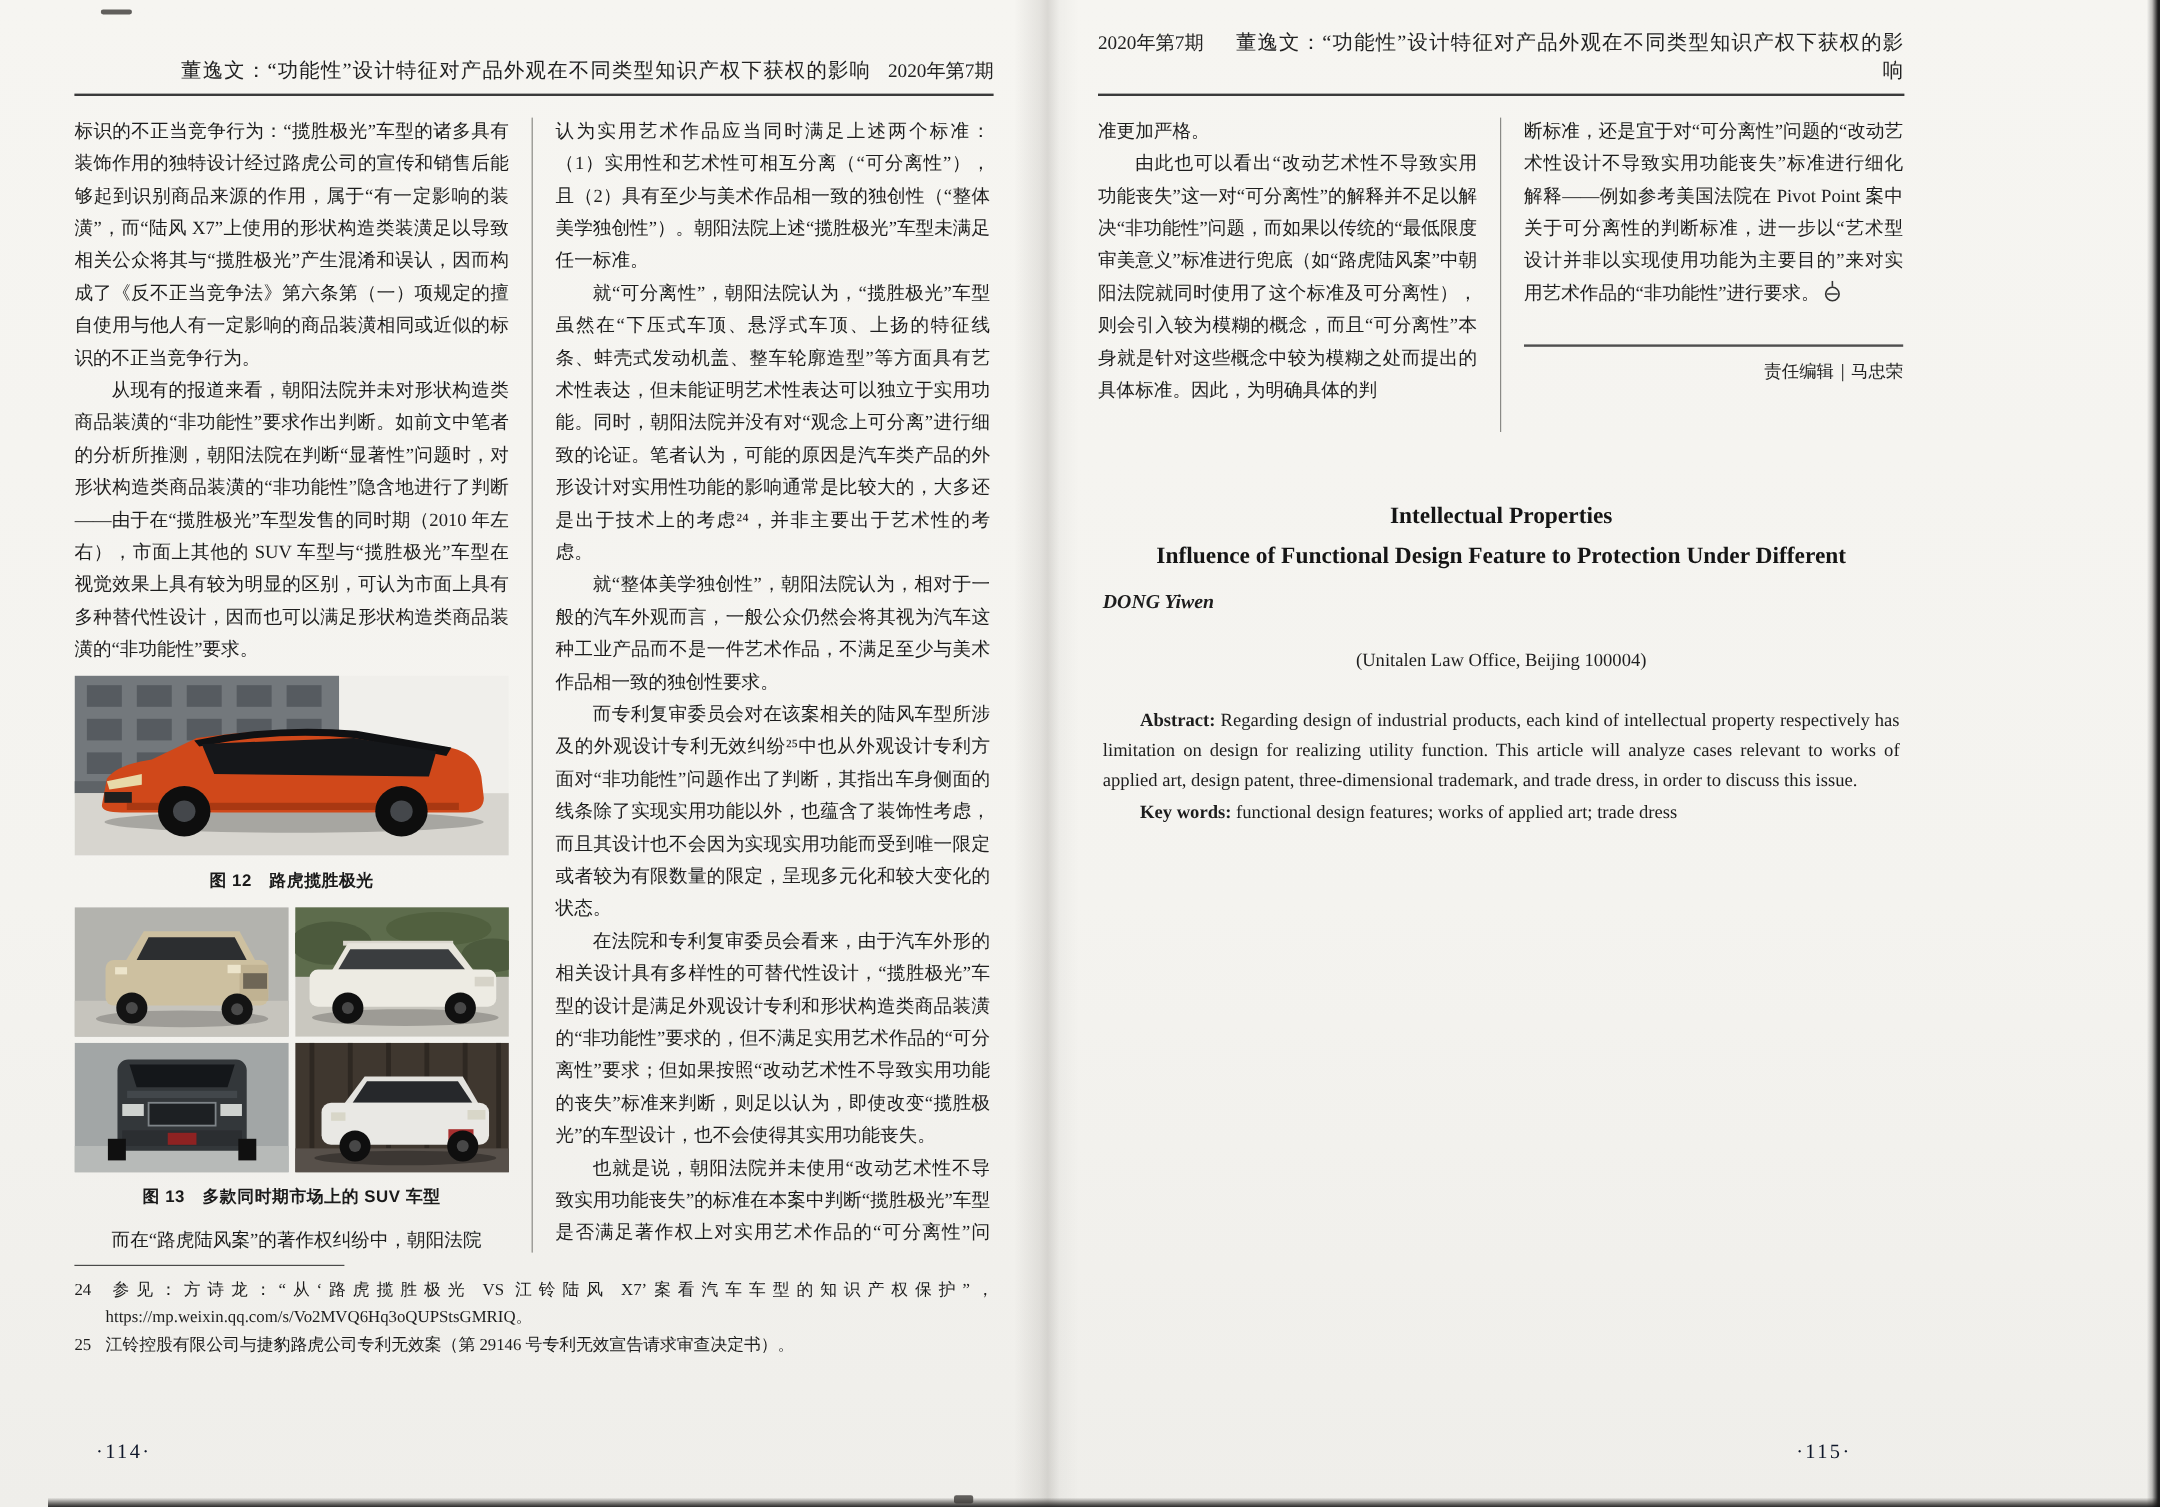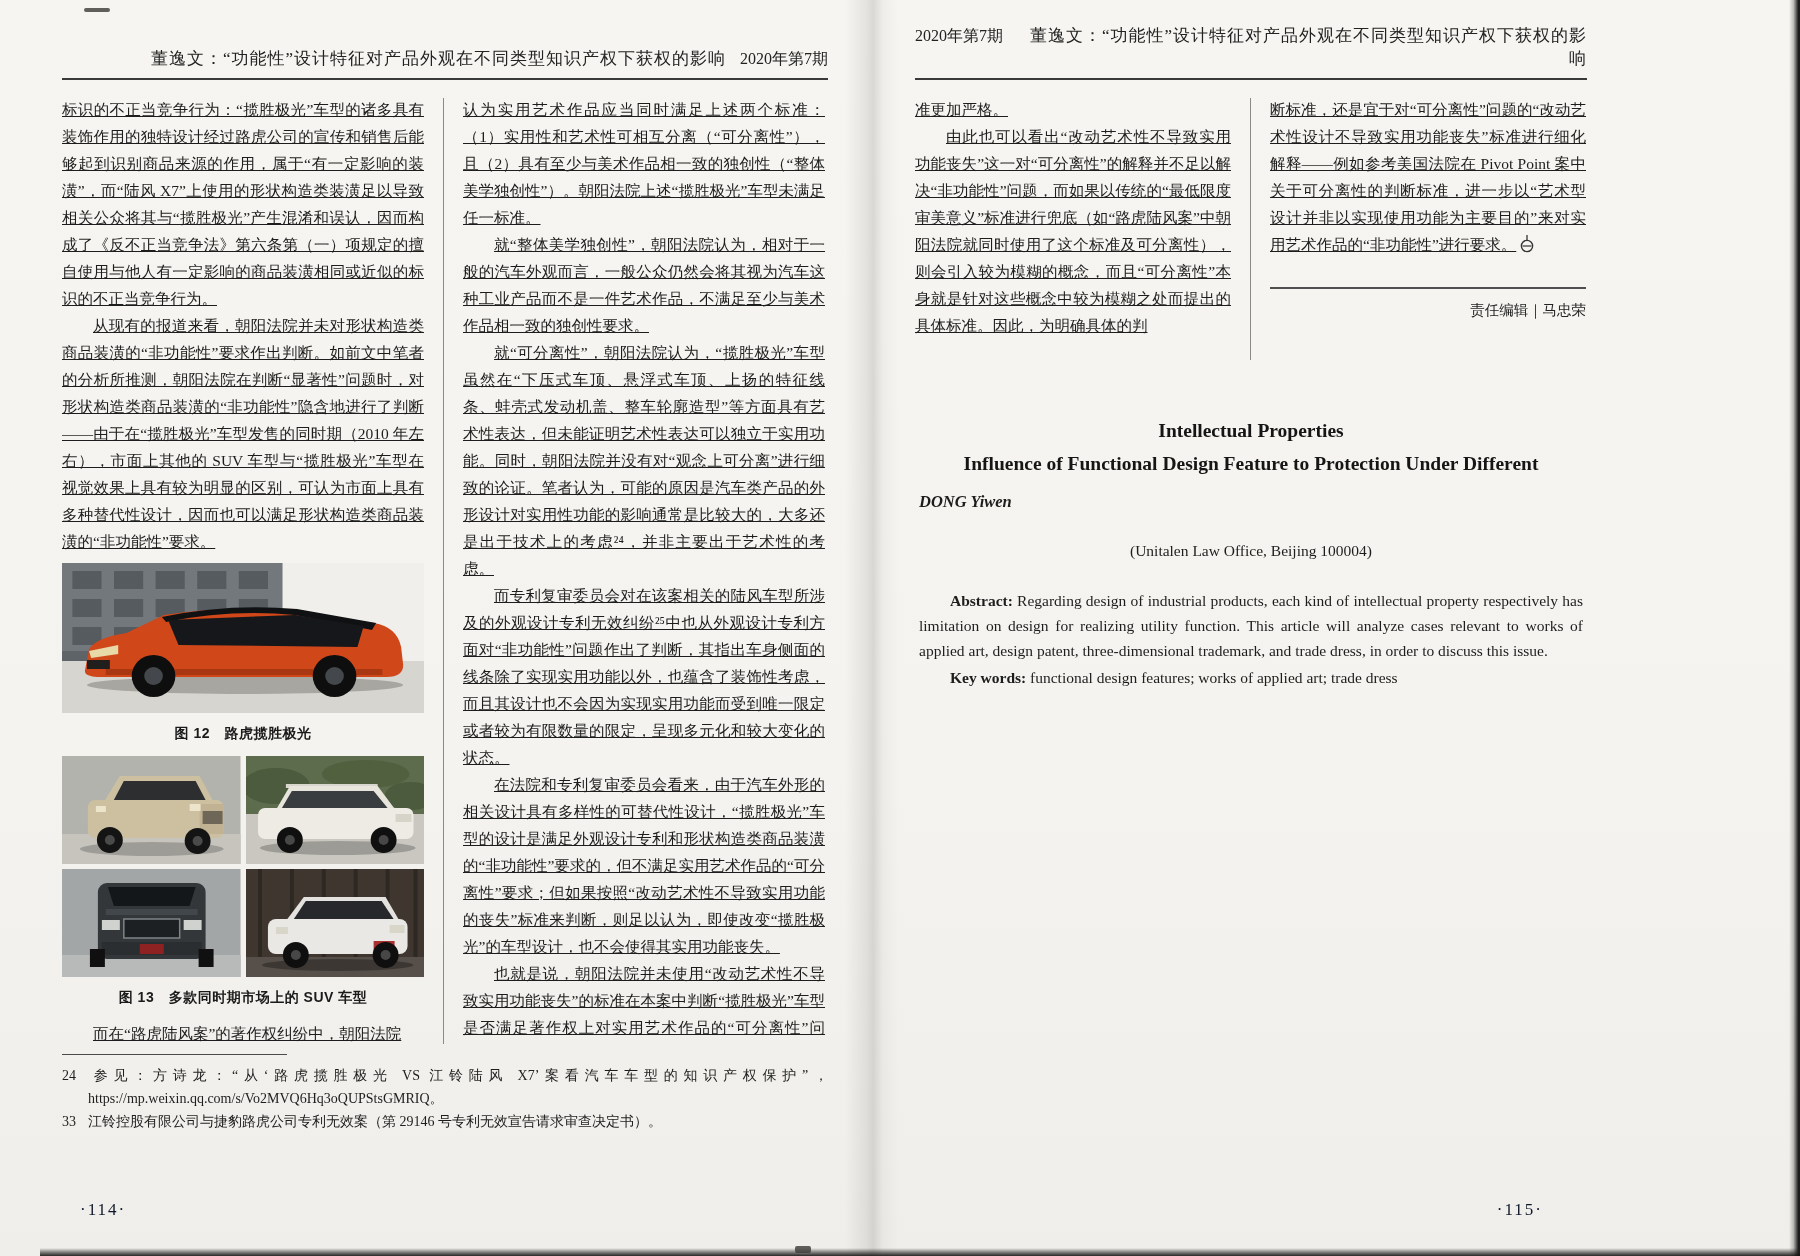--- a/index.html
+++ b/index.html
@@ -23,21 +23,21 @@
   .page-left  .hdr-issue { order:2; margin-left:14px; }
   .page-right .hdr-issue { order:0; margin-right:14px; }
 
   
   .cols { display:flex; margin-top:16px; }
   .page-left .cols { height:948px; overflow:hidden; }
   .col { width:362px; font-size:15.5px; line-height:27px; text-align:justify; }
   .page-right .col { width:316px; }
   .divider { width:1px; background:#8a8a86; margin:2px 19px 0 19px; align-self:stretch; }
   .page-right .divider { height:262px; align-self:flex-start; }
-  p.para { text-align:justify;text-decoration:underline; }
+  p.para { text-align:justify; }
   p.ind { text-indent:2em; }
 
   
   .figure { margin:8px 0 4px 0; }
   .figure svg { display:block; width:100%; }
   .fig-caption { font-family:"Liberation Sans","DejaVu Sans",sans-serif;
     font-size:14px; font-weight:bold; text-align:center; color:#1a1a1a;
     margin:7px 0 9px 0; letter-spacing:0.5px; }
   .fig-grid { display:grid; grid-template-columns:1fr 1fr; gap:5px; }
   .fig-grid svg { display:block; width:100%; }
@@ -201,35 +201,35 @@
         <div class="fig-caption">图 13　多款同时期市场上的 SUV 车型</div>
       </div>
 
       <p class="para ind">而在“路虎陆风案”的著作权纠纷中，朝阳法院</p>
     </div>
 
     <div class="divider"></div>
 
     <div class="col">
       <p class="para">认为实用艺术作品应当同时满足上述两个标准：（1）实用性和艺术性可相互分离（“可分离性”），且（2）具有至少与美术作品相一致的独创性（“整体美学独创性”）。朝阳法院上述“揽胜极光”车型未满足任一标准。</p>
+      <p class="para ind">就“可分离性”，朝阳法院认为，“揽胜极光”车型虽然在“下压式车顶、悬浮式车顶、上扬的特征线条、蚌壳式发动机盖、整车轮廓造型”等方面具有艺术性表达，但未能证明艺术性表达可以独立于实用功能。同时，朝阳法院并没有对“观念上可分离”进行细致的论证。笔者认为，可能的原因是汽车类产品的外形设计对实用性功能的影响通常是比较大的，大多还是出于技术上的考虑²⁴，并非主要出于艺术性的考虑。</p>
       <p class="para ind">就“整体美学独创性”，朝阳法院认为，相对于一般的汽车外观而言，一般公众仍然会将其视为汽车这种工业产品而不是一件艺术作品，不满足至少与美术作品相一致的独创性要求。</p>
-      <p class="para ind">就“可分离性”，朝阳法院认为，“揽胜极光”车型虽然在“下压式车顶、悬浮式车顶、上扬的特征线条、蚌壳式发动机盖、整车轮廓造型”等方面具有艺术性表达，但未能证明艺术性表达可以独立于实用功能。同时，朝阳法院并没有对“观念上可分离”进行细致的论证。笔者认为，可能的原因是汽车类产品的外形设计对实用性功能的影响通常是比较大的，大多还是出于技术上的考虑²⁴，并非主要出于艺术性的考虑。</p>
       <p class="para ind">而专利复审委员会对在该案相关的陆风车型所涉及的外观设计专利无效纠纷²⁵中也从外观设计专利方面对“非功能性”问题作出了判断，其指出车身侧面的线条除了实现实用功能以外，也蕴含了装饰性考虑，而且其设计也不会因为实现实用功能而受到唯一限定或者较为有限数量的限定，呈现多元化和较大变化的状态。</p>
       <p class="para ind">在法院和专利复审委员会看来，由于汽车外形的相关设计具有多样性的可替代性设计，“揽胜极光”车型的设计是满足外观设计专利和形状构造类商品装潢的“非功能性”要求的，但不满足实用艺术作品的“可分离性”要求；但如果按照“改动艺术性不导致实用功能的丧失”标准来判断，则足以认为，即使改变“揽胜极光”的车型设计，也不会使得其实用功能丧失。</p>
       <p class="para ind">也就是说，朝阳法院并未使用“改动艺术性不导致实用功能丧失”的标准在本案中判断“揽胜极光”车型是否满足著作权上对实用艺术作品的“可分离性”问题，其标准实际上更高，而且比三维商标／商业外观以及外观设计专利中关于功能性设计特征的标</p>
     </div>
   </div>
 
   <div class="footnotes">
     <div class="fn-rule"></div>
     <div class="fn">
       <span class="fn-num">24</span><span>参见：方诗龙：“从‘路虎揽胜极光 VS 江铃陆风 X7’案看汽车车型的知识产权保护”，https://mp.weixin.qq.com/s/Vo2MVQ6Hq3oQUPStsGMRIQ。</span>
     </div>
     <div class="fn">
-      <span class="fn-num">33</span><span>江铃控股有限公司与捷豹路虎公司专利无效案（第 29146 号专利无效宣告请求审查决定书）。</span>
+      <span class="fn-num">25</span><span>江铃控股有限公司与捷豹路虎公司专利无效案（第 29146 号专利无效宣告请求审查决定书）。</span>
     </div>
   </div>
 
   <div class="pagenum">·114·</div>
 </div>
 
 <div class="page page-right">
   <div class="hdr">
     <div class="hdr-inner">
       <div class="hdr-issue">2020年第7期</div>

